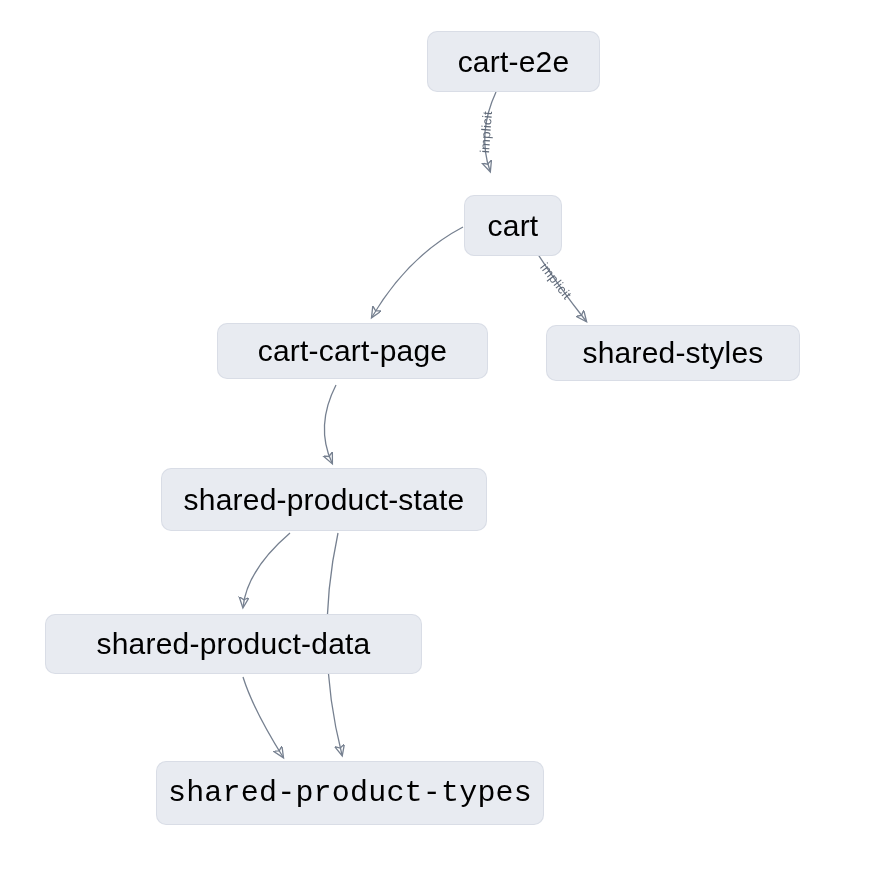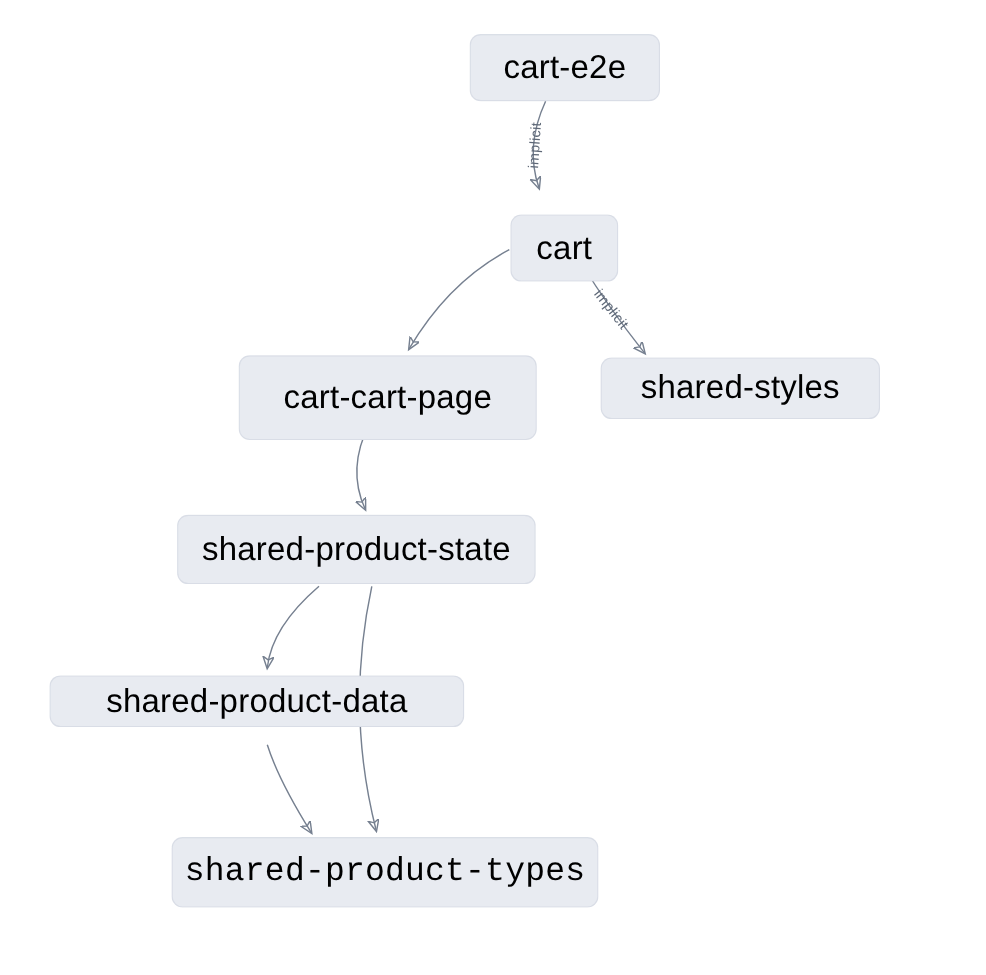--- a/index.html
+++ b/index.html
@@ -31,24 +31,24 @@
     align-items: center;
     justify-content: center;
     color: #000000;
     font-size: 30px;
     letter-spacing: 0.2px;
     white-space: nowrap;
     cursor: pointer;
   }
   .node-cart-e2e              { left: 427px; top: 31px;  width: 173px; height: 61px; }
   .node-cart                  { left: 464px; top: 178px; width: 98px;  height: 61px; margin-top: 17px; }
-  .node-cart-cart-page        { left: 217px; top: 323px; width: 271px; height: 77px; }
+  .node-cart-cart-page        { left: 217px; top: 323px; width: 271px; height: 56px; }
   .node-shared-styles         { left: 546px; top: 325px; width: 254px; height: 56px; }
   .node-shared-product-state  { left: 161px; top: 468px; width: 326px; height: 63px; }
-  .node-shared-product-data   { left: 45px;  top: 614px; width: 377px; height: 47px; }
+  .node-shared-product-data   { left: 45px;  top: 614px; width: 377px; height: 60px; }
   .node-shared-product-types  { left: 156px; top: 761px; width: 388px; height: 64px; font-family: Liberation Mono, monospace; }
   .edge-label {
     position: absolute;
     font-size: 13px;
     color: #5e6877;
     letter-spacing: 0.3px;
     white-space: nowrap;
     pointer-events: none;
   }
   .edge-label-1 {

